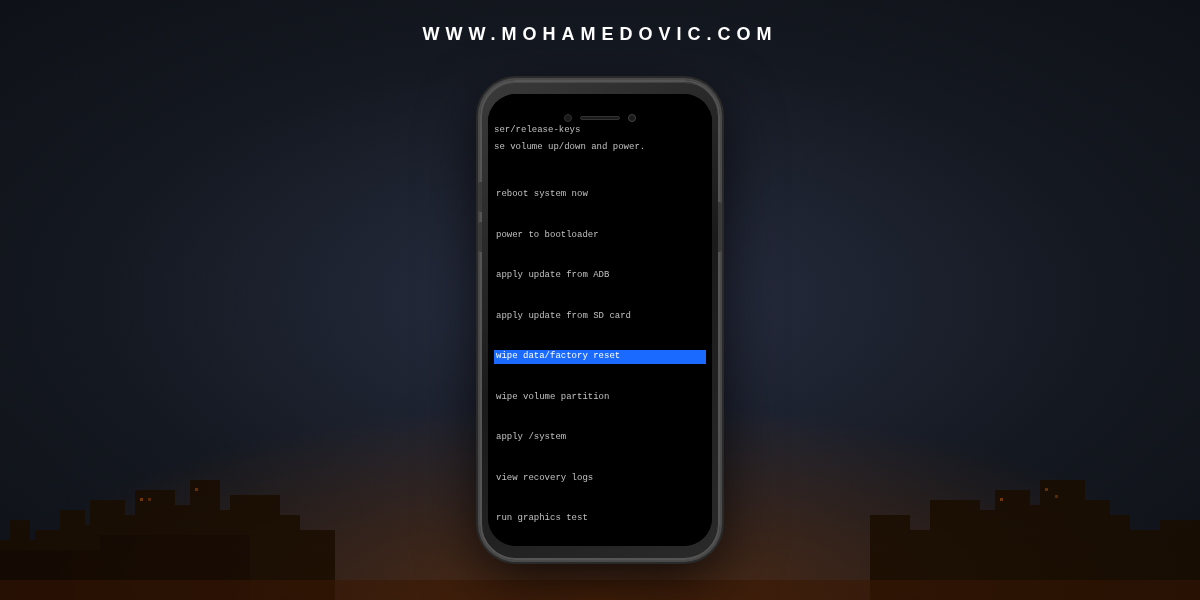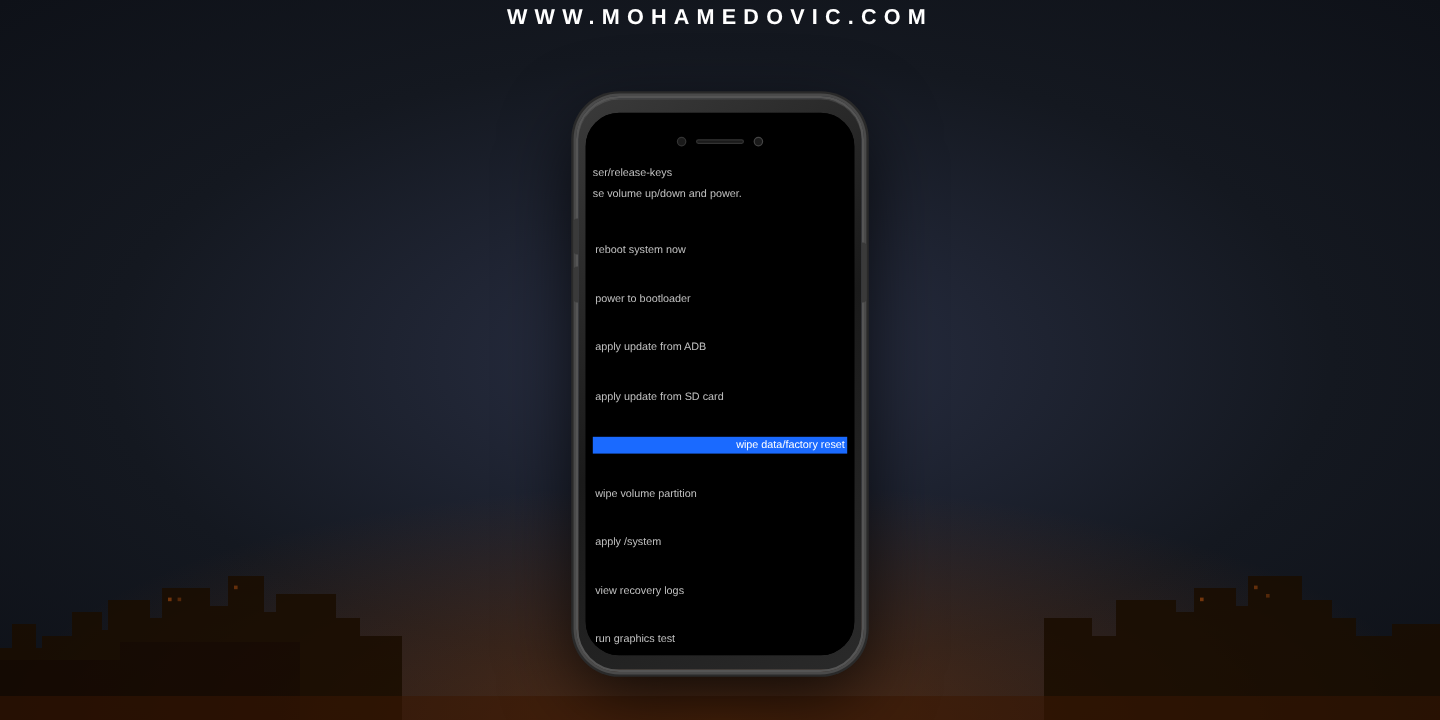--- a/index.html
+++ b/index.html
@@ -16,21 +16,21 @@
     
     .bg {
       position: absolute;
       inset: 0;
       background: radial-gradient(ellipse at center, #2a3045 0%, #141820 60%, #0e1118 100%);
     }
 
     
     .watermark {
       position: absolute;
-      top: 4px;
+      top: 24px;
       left: 0;
       right: 0;
       text-align: center;
       color: #ffffff;
       font-size: 18px;
       font-weight: bold;
       letter-spacing: 6px;
       z-index: 10;
     }
 
@@ -106,22 +106,22 @@
       border-radius: 28px;
       overflow: hidden;
       position: relative;
     }
 
     
     .recovery-screen {
       width: 100%;
       height: 100%;
       background: #000000;
-      padding: 20px 6px;
-      font-family: Liberation Sans, sans-serif;
+      padding: 6px 6px;
+      font-family: Liberation Mono, monospace;
       font-size: 9px;
       color: #c0c0c0;
       position: relative;
       overflow: hidden;
     }
 
     .recovery-header {
       color: #c0c0c0;
       margin-bottom: 4px;
       line-height: 1.4;
@@ -133,21 +133,20 @@
       line-height: 1.5;
       padding: 0 2px;
       white-space: nowrap;
       margin-top: 27px;
     }
 
     .recovery-menu-item.selected {
       background: #1a6aff;
       color: #ffffff;
       display: block;
-      text-align: right;
     }
 
     
     .side-button-right {
       position: absolute;
       right: -4px;
       top: 120px;
       width: 4px;
       height: 50px;
       background: #3a3a3a;

